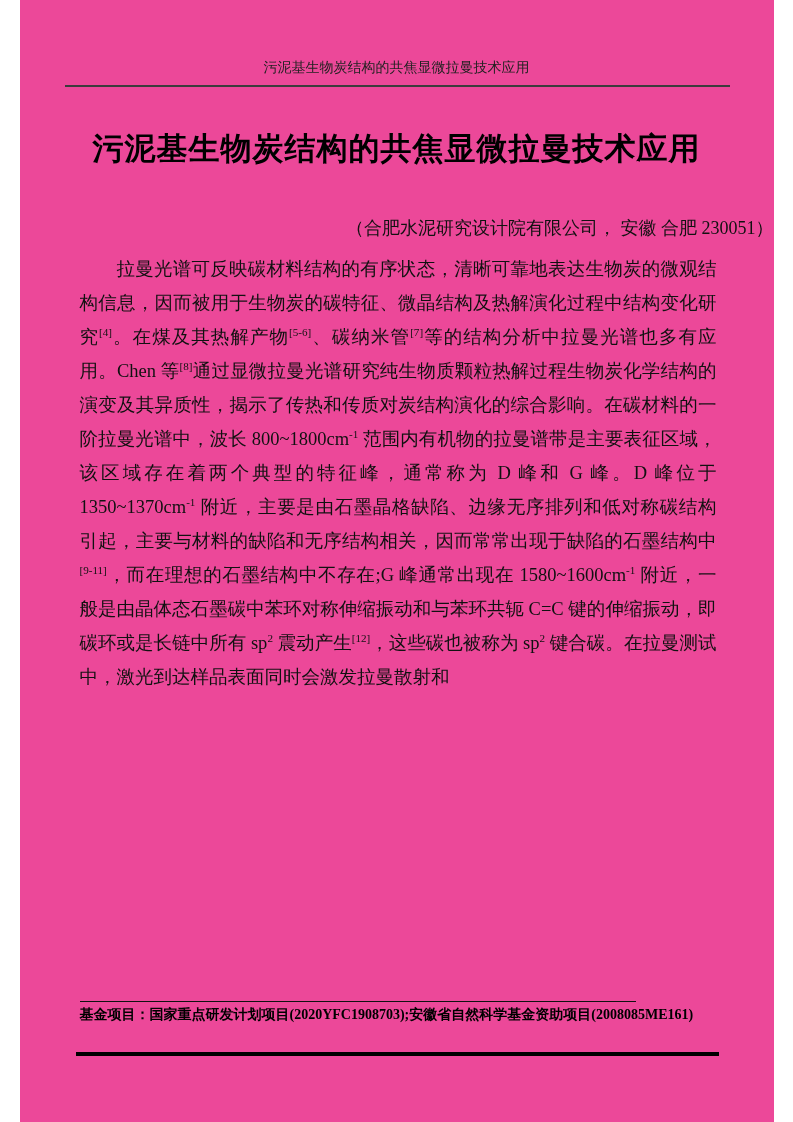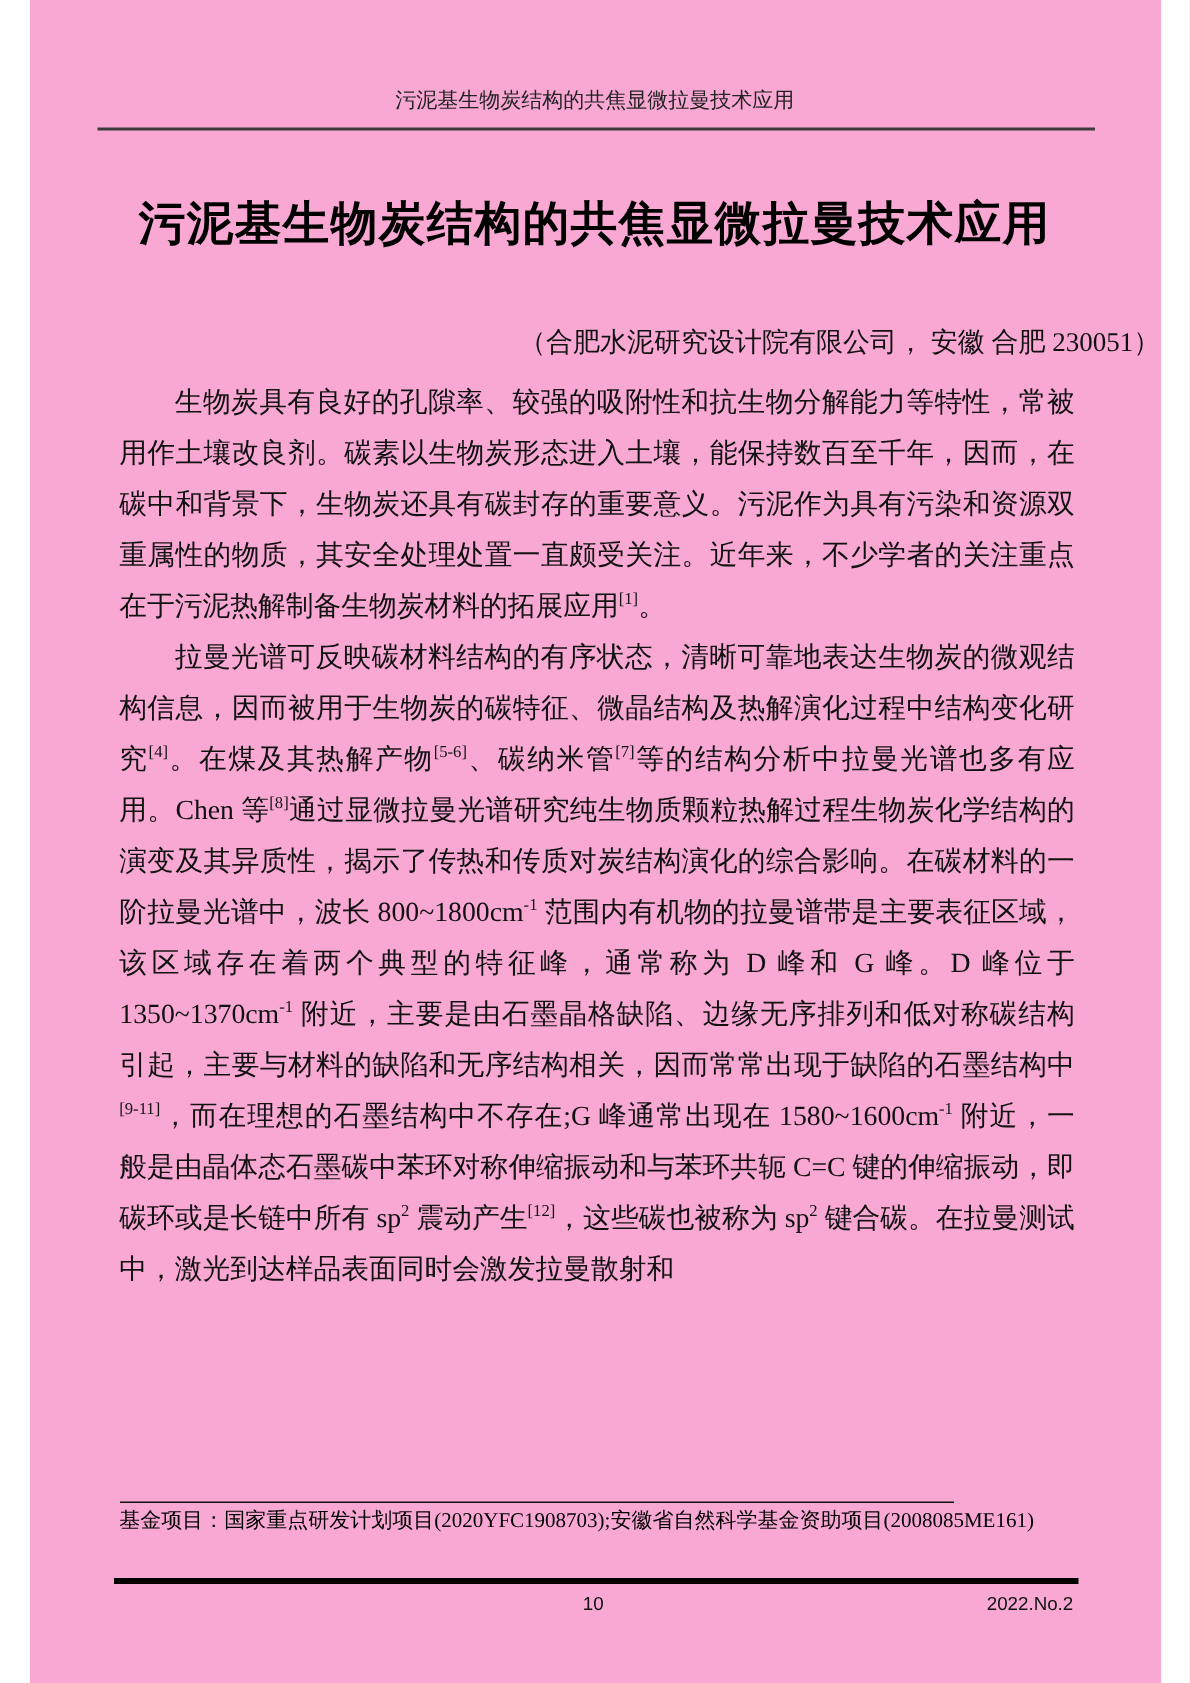--- a/index.html
+++ b/index.html
@@ -5,21 +5,21 @@
   html, body {
     margin: 0;
     padding: 0;
     background: #ffffff;
   }
   .page {
     position: relative;
     width: 754px;
     height: 1122px;
     margin: 0 auto;
-    background: #f9a8d4;
+    background: #ec4899;
     color: #1a1a1a;
     font-family: "Liberation Serif", "DejaVu Serif", serif;
     overflow: hidden;
   }
   .running-title {
     position: absolute;
     top: 58px;
     left: 0;
     right: 0;
     text-align: center;
@@ -94,21 +94,21 @@
     width: 556px;
     border-top: 1.5px solid #111111;
   }
   .footnote-text {
     position: absolute;
     top: 1005px;
     left: 60px;
     right: 57px;
     font-size: 14px;
     line-height: 20px;
-    font-weight: normal;
+    font-weight: bold;
     color: #000000;
   }
   .footer-rule {
     position: absolute;
     top: 1052px;
     left: 56px;
     right: 55px;
     border-top: 4px solid #000000;
   }
   .footer-row {
@@ -142,28 +142,23 @@
   <div class="running-title">污泥基生物炭结构的共焦显微拉曼技术应用</div>
 
   <div class="header-rule"></div>
 
   <h1 class="article-title">污泥基生物炭结构的共焦显微拉曼技术应用</h1>
 
 
   <div class="affiliation-line">（合肥水泥研究设计院有限公司，  安徽  合肥  230051）</div>
 
   <div class="article-body">
-      <p class="para">生物炭具有良好的孔隙率、较强的吸附性和抗生物分解能力等特性，常被用作土壤改良剂。碳素以生物炭形态进入土壤，能保持数百至千年，因而，在碳中和背景下，生物炭还具有碳封存的重要意义。污泥作为具有污染和资源双重属性的物质，其安全处理处置一直颇受关注。近年来，不少学者的关注重点在于污泥热解制备生物炭材料的拓展应用<sup>[1]</sup>。</p>
       <p class="para">拉曼光谱可反映碳材料结构的有序状态，清晰可靠地表达生物炭的微观结构信息，因而被用于生物炭的碳特征、微晶结构及热解演化过程中结构变化研究<sup>[4]</sup>。在煤及其热解产物<sup>[5-6]</sup>、碳纳米管<sup>[7]</sup>等的结构分析中拉曼光谱也多有应用。Chen 等<sup>[8]</sup>通过显微拉曼光谱研究纯生物质颗粒热解过程生物炭化学结构的演变及其异质性，揭示了传热和传质对炭结构演化的综合影响。在碳材料的一阶拉曼光谱中，波长 800~1800cm<sup>-1</sup> 范围内有机物的拉曼谱带是主要表征区域，该区域存在着两个典型的特征峰，通常称为 D 峰和 G 峰。D 峰位于 1350~1370cm<sup>-1</sup> 附近，主要是由石墨晶格缺陷、边缘无序排列和低对称碳结构引起，主要与材料的缺陷和无序结构相关，因而常常出现于缺陷的石墨结构中<sup>[9-11]</sup>，而在理想的石墨结构中不存在;G 峰通常出现在 1580~1600cm<sup>-1</sup> 附近，一般是由晶体态石墨碳中苯环对称伸缩振动和与苯环共轭 C=C 键的伸缩振动，即碳环或是长链中所有 sp<sup>2</sup> 震动产生<sup>[12]</sup>，这些碳也被称为 sp<sup>2</sup> 键合碳。在拉曼测试中，激光到达样品表面同时会激发拉曼散射和</p>
     </div>
 
   <div class="footnote-rule"></div>
 
   <div class="footnote-text">基金项目：国家重点研发计划项目(2020YFC1908703);安徽省自然科学基金资助项目(2008085ME161)</div>
 
   <div class="footer-rule"></div>
 
-  <div class="footer-row">
-    <span class="page-number">10</span>
-    <span class="issue-label">2022.No.2</span>
-  </div>
 
 </div>
 
 </body></html>

